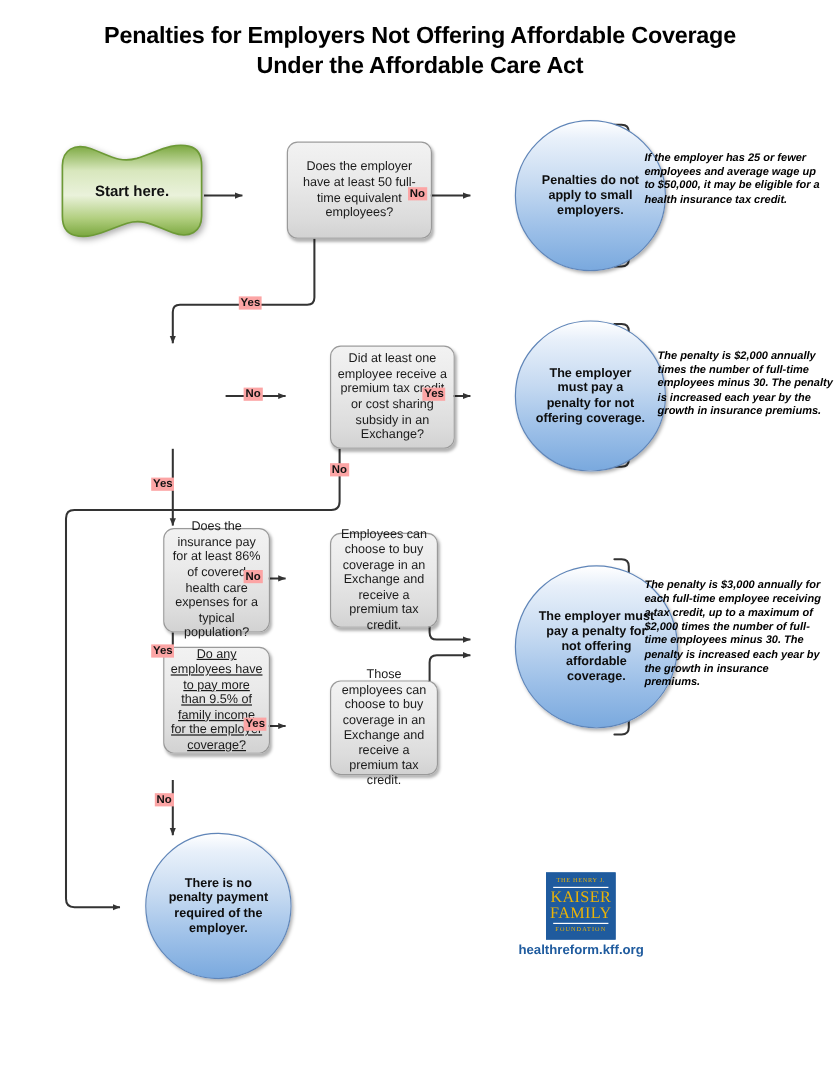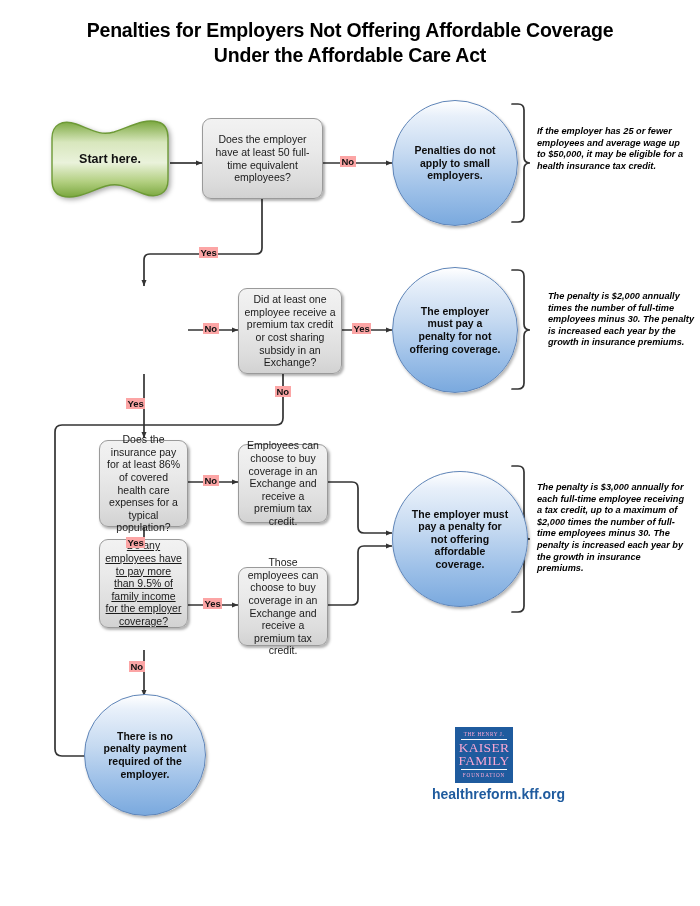--- a/index.html
+++ b/index.html
@@ -15,21 +15,21 @@
   .title{
     position:absolute;left:0;top:18px;width:700px;text-align:center;
     font-size:19.5px;font-weight:bold;line-height:25px;letter-spacing:-0.2px;
   }
   .title div{white-space:nowrap;}
 
   
   #wires{position:absolute;left:0;top:0;width:700px;height:906px;}
 
   
-  .node{position:absolute;box-sizing:border-box;display:flex;align-items:center;justify-content:flex-start;}
+  .node{position:absolute;box-sizing:border-box;display:flex;align-items:center;justify-content:flex-start;margin-left:37px;}
 
   
   .box{
     border:1px solid #9a9a9a;border-radius:9px;
     background:linear-gradient(180deg,#f2f2f2 0%,#eaeaea 38%,#dcdcdc 80%,#d2d2d2 100%);
     box-shadow:1.5px 2px 2.5px rgba(0,0,0,0.30);
     text-align:center;font-size:10.5px;line-height:12.6px;color:#1a1a1a;
     padding:4px 5px;
   }
 
@@ -61,32 +61,32 @@
   .elabel{
     position:absolute;font-size:9.5px;font-weight:bold;color:#111;
     background:#fca5a5;padding:0 1.5px;white-space:nowrap;
   }
 
   
   .logo{position:absolute;}
   .logo-box{
     width:58px;height:56px;background:#1f5b9e;border:1px solid #1f5b9e;
     display:flex;flex-direction:column;align-items:center;justify-content:center;
-    font-family:"Liberation Serif","DejaVu Serif",serif;color:#f9a8d4;
+    font-family:"Liberation Serif","DejaVu Serif",serif;color:#eab308;
     padding:2px 0;box-sizing:border-box;position:relative;
   }
   .logo-top{font-size:5.2px;letter-spacing:0.6px;line-height:7px;}
   .logo-rule{width:46px;height:1px;background:#ffffff;margin:1px 0;}
   .logo-main{font-size:13.5px;line-height:13.5px;letter-spacing:0.3px;font-weight:400;}
   .logo-main2{font-size:13.5px;line-height:14px;letter-spacing:0.3px;font-weight:400;}
   .logo-bot{font-size:5.2px;letter-spacing:0.9px;line-height:8px;}
   .logo-url{
     margin-top:3px;text-align:left;width:104px;margin-left:-23px;
     font-family:"Liberation Sans","DejaVu Sans",sans-serif;
-    font-size:14px;font-weight:bold;color:#1f5b9e;
+    font-size:11px;font-weight:bold;color:#1f5b9e;
   }
 </style>
 </head>
 <body>
 
 <div id="page">
 
   <div class="title">
     <div>Penalties for Employers Not Offering Affordable Coverage</div>
     <div>Under the Affordable Care Act</div>

